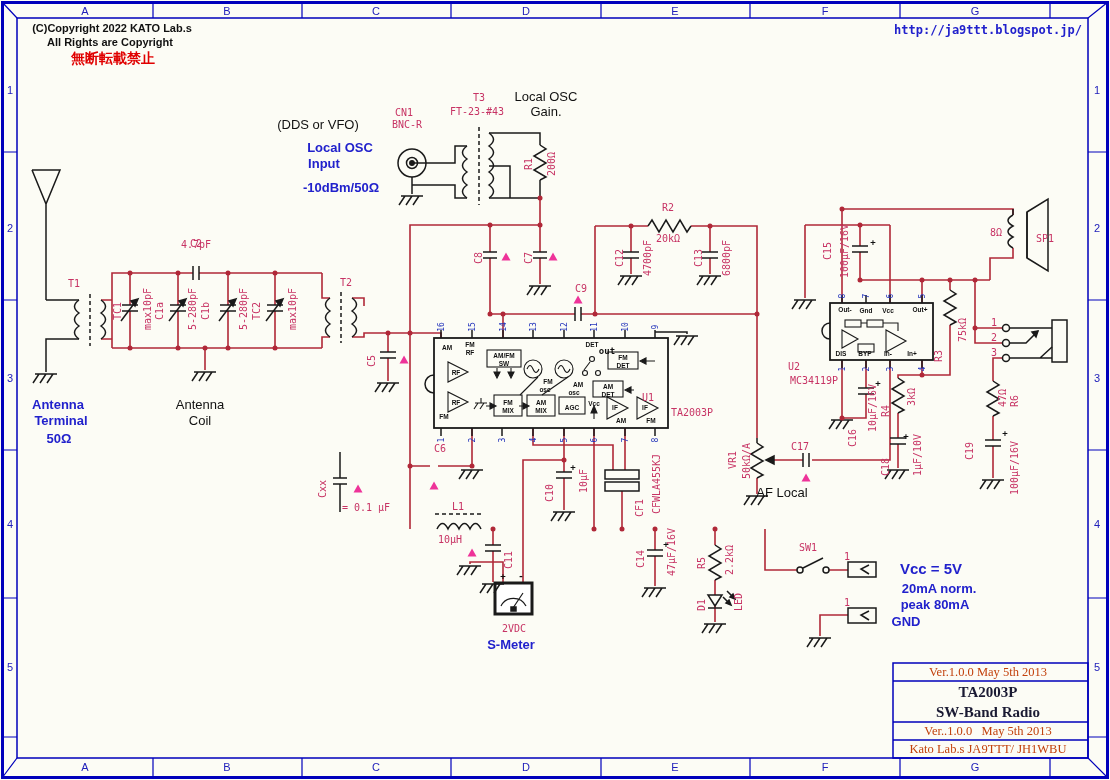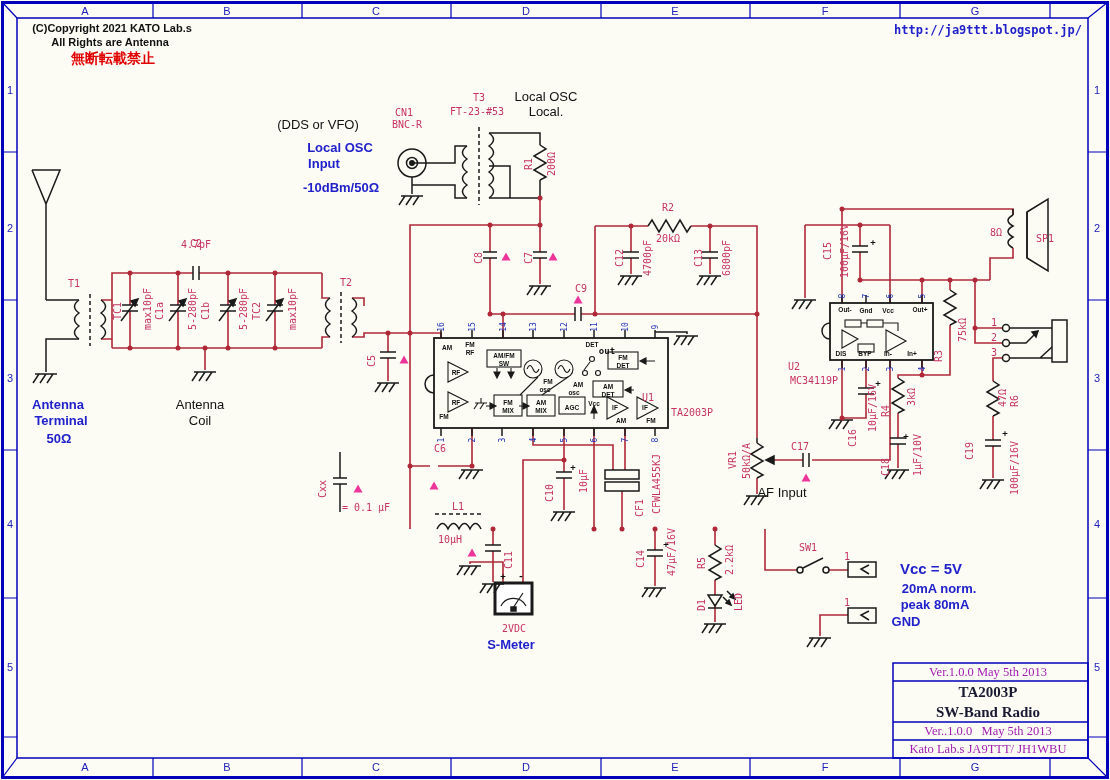--- a/index.html
+++ b/index.html
@@ -13,21 +13,21 @@
   .b{font:bold 13px "Liberation Sans",sans-serif;color:#2121cc}
   .b15{font:bold 15px "Liberation Sans",sans-serif;color:#2121cc}
   .k13{font:13px "Liberation Sans",sans-serif;color:#111}
   .k9{font:bold 9px "DejaVu Sans Mono",monospace;color:#111}
   .kt{font:bold 6.5px "Liberation Sans",sans-serif;color:#111}
   .p{font:8px "DejaVu Sans Mono",monospace;color:#2233bb}
   .g{font:11px "Liberation Sans",sans-serif;color:#2121bb}
   .kb{font:bold 11px "Liberation Sans",sans-serif;color:#111}
   .rd{font:bold 14px "Liberation Sans",sans-serif;color:#e00000}
   .bu{font:bold 12px "DejaVu Sans Mono",monospace;color:#2121cc}
-  .ser{font:12.5px "Liberation Serif",serif;color:#a21caf}
+  .ser{font:12.5px "Liberation Serif",serif;color:#c2410c}
   .serb{font:bold 15px "Liberation Serif",serif;color:#1a1a33}
 </style>
 </head>
 <body>
 
 <div class="sheet">
 
 <svg class="schem" width="1110" height="780" viewBox="0 0 1110 780">
   <defs>
     <g id="gnd" stroke="#1a1a1a" stroke-width="1.5" fill="none">
@@ -295,42 +295,42 @@
         <use href="#tri" x="553" y="257"></use>
         <use href="#tri" x="578" y="300"></use>
     <use href="#tri" x="404" y="360"></use>
         <use href="#tri" x="434" y="486"></use>
         <use href="#tri" x="358" y="489"></use>
     <use href="#tri" x="472" y="553"></use>
         <use href="#tri" x="806" y="478"></use>
   </g>
 </svg>
 
-<span class="lb kb" style="left:112px;top:28px">(C)Copyright 2021 KATO Lab.s</span>
-<span class="lb kb" style="left:110px;top:42px">All Rights are Antenna</span>
+<span class="lb kb" style="left:112px;top:28px">(C)Copyright 2022 KATO Lab.s</span>
+<span class="lb kb" style="left:110px;top:42px">All Rights are Copyright</span>
 <span class="lb rd" style="left:113px;top:59px">無断転載禁止</span>
 <span class="lb bu" style="left:988px;top:30px">http://ja9ttt.blogspot.jp/</span>
 
 <span class="lb ser" style="left:988px;top:672px">Ver.1.0.0 May 5th 2013</span>
 <span class="lb serb" style="left:988px;top:692px">TA2003P</span>
 <span class="lb serb" style="left:988px;top:712px">SW-Band Radio</span>
 <span class="lb ser" style="left:988px;top:731px">Ver..1.0.0   May 5th 2013</span>
 <span class="lb ser" style="left:988px;top:749px">Kato Lab.s JA9TTT/ JH1WBU</span>
 
 <div id="labels">
       <span class="lb k13" style="left: 318px; top: 124px;">(DDS or VFO)</span>
       <span class="lb b" style="left: 340px; top: 147px;">Local OSC</span>
       <span class="lb b" style="left: 324px; top: 163px;">Input</span>
       <span class="lb b" style="left: 341px; top: 187px;">-10dBm/50Ω</span>
       <span class="lb r" style="left: 404px; top: 112px;">CN1</span>
       <span class="lb r" style="left: 407px; top: 124px;">BNC-R</span>
       <span class="lb r" style="left: 479px; top: 97px;">T3</span>
-      <span class="lb r" style="left: 477px; top: 111px;">FT-23-#53</span>
+      <span class="lb r" style="left: 477px; top: 111px;">FT-23-#43</span>
       <span class="lb k13" style="left: 546px; top: 96px;">Local OSC</span>
-      <span class="lb k13" style="left: 546px; top: 111px;">Local.</span>
+      <span class="lb k13" style="left: 546px; top: 111px;">Gain.</span>
       <span class="lb r v" style="left: 528px; top: 164px;">R1</span>
       <span class="lb r v" style="left: 551px; top: 164px;">200Ω</span>
       <span class="lb r" style="left: 74px; top: 283px;">T1</span>
       <span class="lb b" style="left: 58px; top: 404px;">Antenna</span>
       <span class="lb b" style="left: 61px; top: 420px;">Terminal</span>
       <span class="lb b" style="left: 59px; top: 438px;">50Ω</span>
       <span class="lb k13" style="left: 200px; top: 404px;">Antenna</span>
       <span class="lb k13" style="left: 200px; top: 420px;">Coil</span>
       <span class="lb r" style="left: 196px; top: 243px;">C2</span>
       <span class="lb r" style="left: 196px; top: 244px;">4.7pF</span>
@@ -441,21 +441,21 @@
       <span class="lb kt" style="left: 888px; top: 310px;">Vcc</span>
       <span class="lb kt" style="left: 920px; top: 309px;">Out+</span>
       <span class="lb kt" style="left: 841px; top: 353px;">DIS</span>
       <span class="lb kt" style="left: 865px; top: 353px;">BYP</span>
       <span class="lb kt" style="left: 888px; top: 353px;">In-</span>
       <span class="lb kt" style="left: 912px; top: 353px;">In+</span>
       <span class="lb r v" style="left: 938px; top: 356px;">R3</span>
       <span class="lb r v" style="left: 962px; top: 330px;">75kΩ</span>
       <span class="lb r v" style="left: 732px; top: 460px;">VR1</span>
       <span class="lb r v" style="left: 746px; top: 461px;">50kΩ/A</span>
-      <span class="lb k13" style="left: 782px; top: 492px;">AF Input</span>
+      <span class="lb k13" style="left: 782px; top: 492px;">AF Local</span>
       <span class="lb r" style="left: 800px; top: 446px;">C17</span>
       <span class="lb r v" style="left: 852px; top: 438px;">C16</span>
       <span class="lb r v" style="left: 872px; top: 408px;">10µF/16V</span>
       <span class="lb k9" style="left: 878px; top: 383px;">+</span>
       <span class="lb r v" style="left: 885px; top: 411px;">R4</span>
       <span class="lb r v" style="left: 911px; top: 397px;">3kΩ</span>
       <span class="lb r v" style="left: 885px; top: 467px;">C18</span>
       <span class="lb r v" style="left: 917px; top: 455px;">1µF/10V</span>
       <span class="lb k9" style="left: 906px; top: 436px;">+</span>
       <span class="lb r" style="left: 994px; top: 322px;">1</span>

